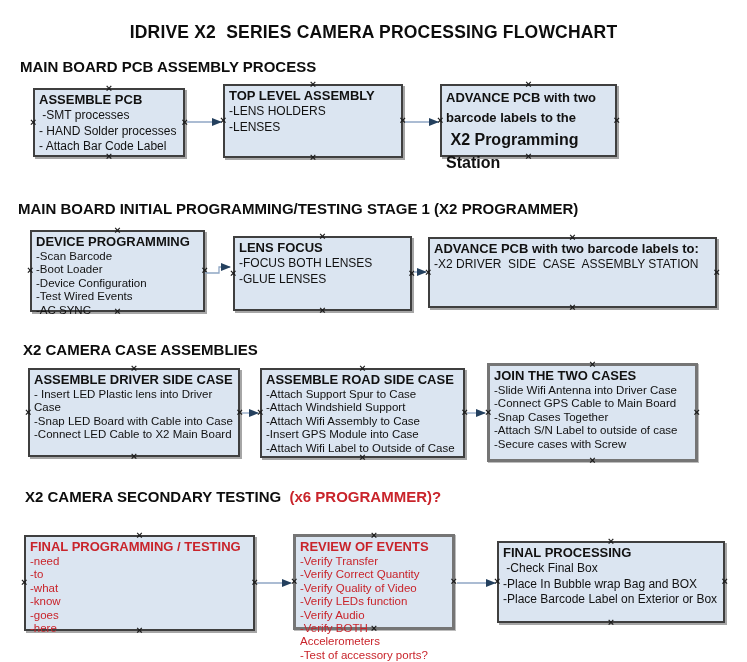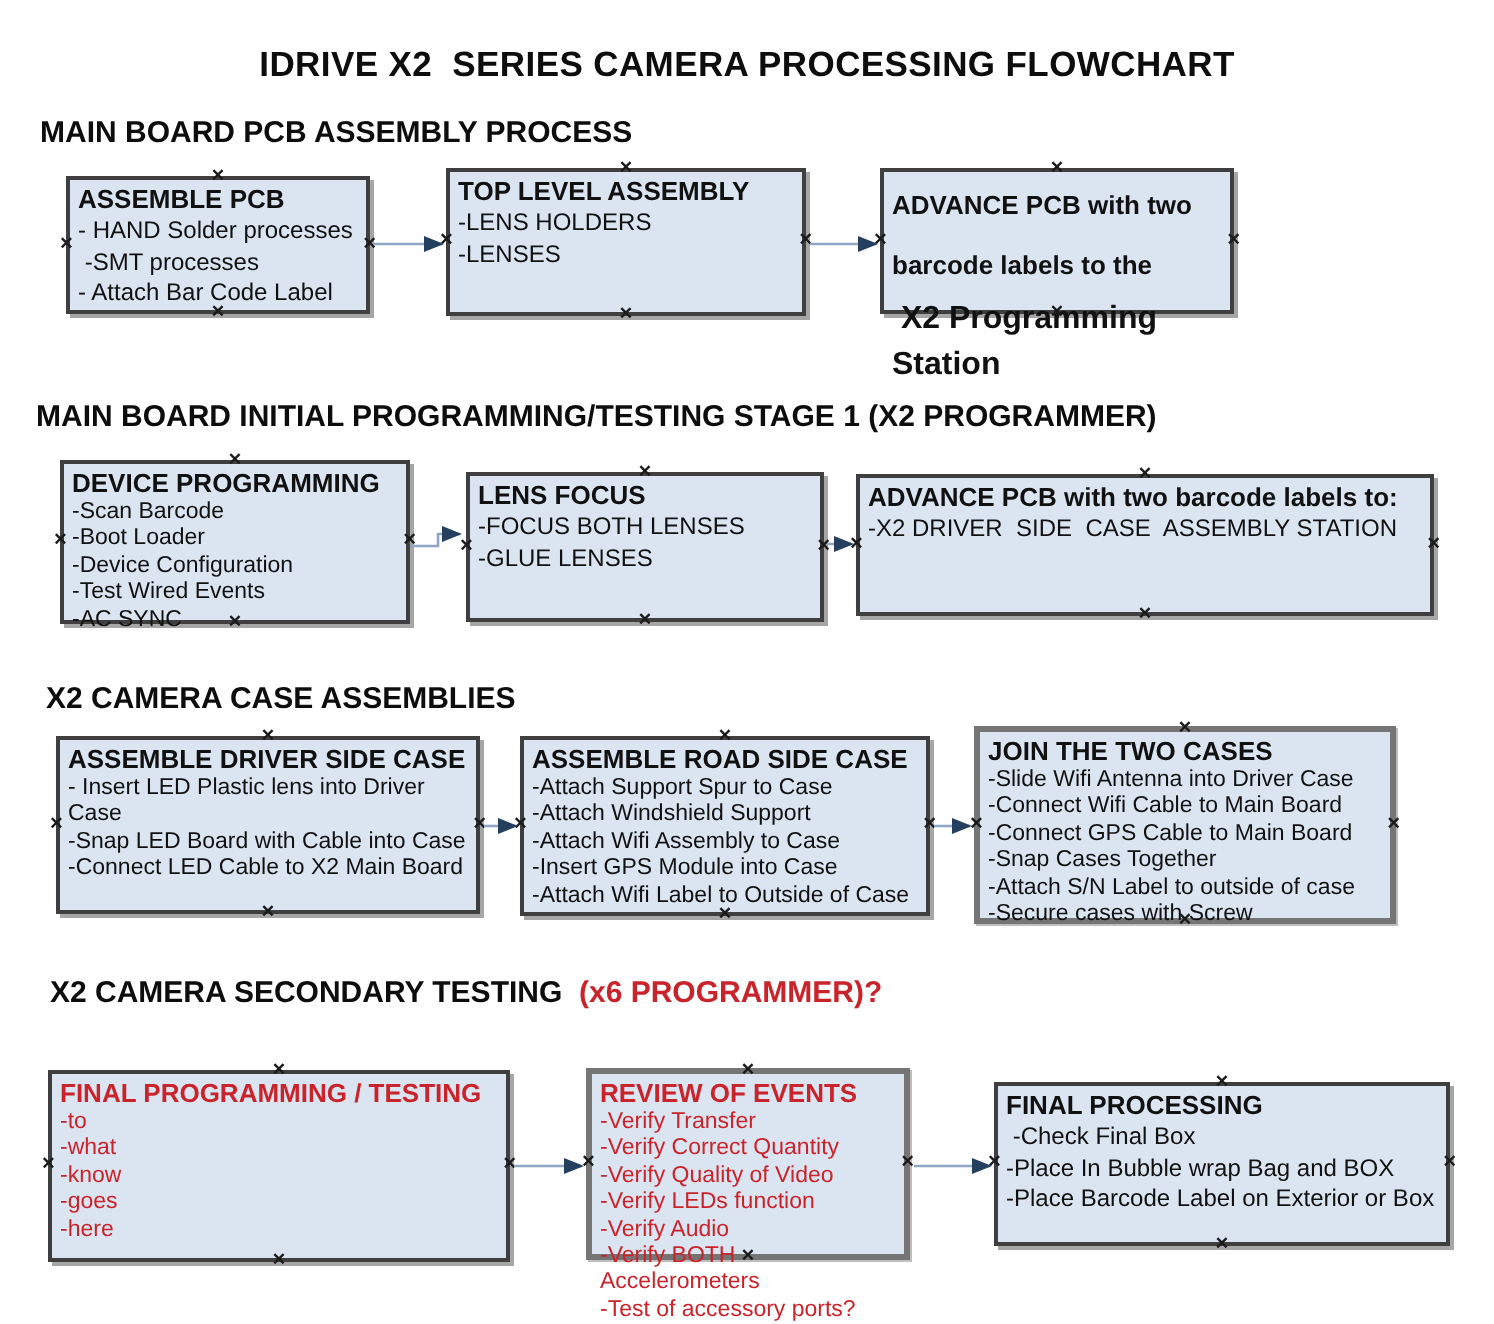--- a/index.html
+++ b/index.html
@@ -27,21 +27,21 @@
 
   .box{
     position:absolute;background:var(--fill);
     border:2px solid var(--border);
     box-shadow:2px 2px 0 #a6a6a6;
     padding:2px 4px;box-sizing:border-box;
   }
   .box-title{font-size:13px;font-weight:bold;line-height:16px;white-space:pre-wrap;}
   .box-item{font-size:12px;line-height:15.5px;white-space:pre-wrap;}
   .tight .box-item{font-size:11.5px;line-height:13.4px;}
-  .loose .box-title{line-height:30px;}
+  .loose .box-title{line-height:20px;}
   .loose .box-item{font-weight:bold;font-size:16px;line-height:23px;}
   .red-box .box-title,.red-box .box-item{color:var(--red);}
   .thick{border:3px solid #757575;box-shadow:1px 1px 0 #bdbdbd;}
 
   #b1a{left:33px;top:88px;width:152px;height:69px;}
   #b1b{left:223px;top:84px;width:180px;height:74px;}
   #b1c{left:440px;top:84px;width:177px;height:73px;}
   #b2a{left:30px;top:230px;width:175px;height:82px;}
   #b2b{left:233px;top:236px;width:179px;height:75px;}
   #b2c{left:428px;top:237px;width:289px;height:71px;}
@@ -71,22 +71,22 @@
   <div class="page-title">IDRIVE X2  SERIES CAMERA PROCESSING FLOWCHART</div>
 
   <div class="sec-heading" id="sec1"><span>MAIN BOARD PCB ASSEMBLY PROCESS</span><span class="red"></span></div>
   <div class="sec-heading" id="sec2"><span>MAIN BOARD INITIAL PROGRAMMING/TESTING STAGE 1 (X2 PROGRAMMER)</span><span class="red"></span></div>
   <div class="sec-heading" id="sec3"><span>X2 CAMERA CASE ASSEMBLIES</span><span class="red"></span></div>
   <div class="sec-heading" id="sec4"><span>X2 CAMERA SECONDARY TESTING  </span><span class="red">(x6 PROGRAMMER)?</span></div>
 
   <div class="box" id="b1a">
     <div class="box-title">ASSEMBLE PCB</div>
     <div class="box-items">
+        <div class="box-item"> -SMT processes</div>
         <div class="box-item">- HAND Solder processes</div>
-        <div class="box-item"> -SMT processes</div>
         <div class="box-item">- Attach Bar Code Label</div>
       </div>
   <span class="handle h-top">×</span>
       <span class="handle h-bottom">×</span>
       <span class="handle h-left">×</span>
       <span class="handle h-right">×</span>
     </div>
   <div class="box" id="b1b">
     <div class="box-title">TOP LEVEL ASSEMBLY</div>
     <div class="box-items">
@@ -168,35 +168,35 @@
       </div>
   <span class="handle h-top">×</span>
       <span class="handle h-bottom">×</span>
       <span class="handle h-left">×</span>
       <span class="handle h-right">×</span>
     </div>
   <div class="box tight thick" id="b3c">
     <div class="box-title">JOIN THE TWO CASES</div>
     <div class="box-items">
         <div class="box-item">-Slide Wifi Antenna into Driver Case</div>
-        <div class="box-item">-Connect Wifi Cable to Main Board</div>
         <div class="box-item">-Connect GPS Cable to Main Board</div>
         <div class="box-item">-Snap Cases Together</div>
         <div class="box-item">-Attach S/N Label to outside of case</div>
         <div class="box-item">-Secure cases with Screw</div>
       </div>
   <span class="handle h-top">×</span>
       <span class="handle h-bottom">×</span>
       <span class="handle h-left">×</span>
       <span class="handle h-right">×</span>
     </div>
 
   <div class="box tight red-box" id="b4a">
     <div class="box-title">FINAL PROGRAMMING / TESTING</div>
     <div class="box-items">
+        <div class="box-item">-need</div>
         <div class="box-item">-to</div>
         <div class="box-item">-what</div>
         <div class="box-item">-know</div>
         <div class="box-item">-goes</div>
         <div class="box-item">-here</div>
       </div>
   <span class="handle h-top">×</span>
       <span class="handle h-bottom">×</span>
       <span class="handle h-left">×</span>
       <span class="handle h-right">×</span>

